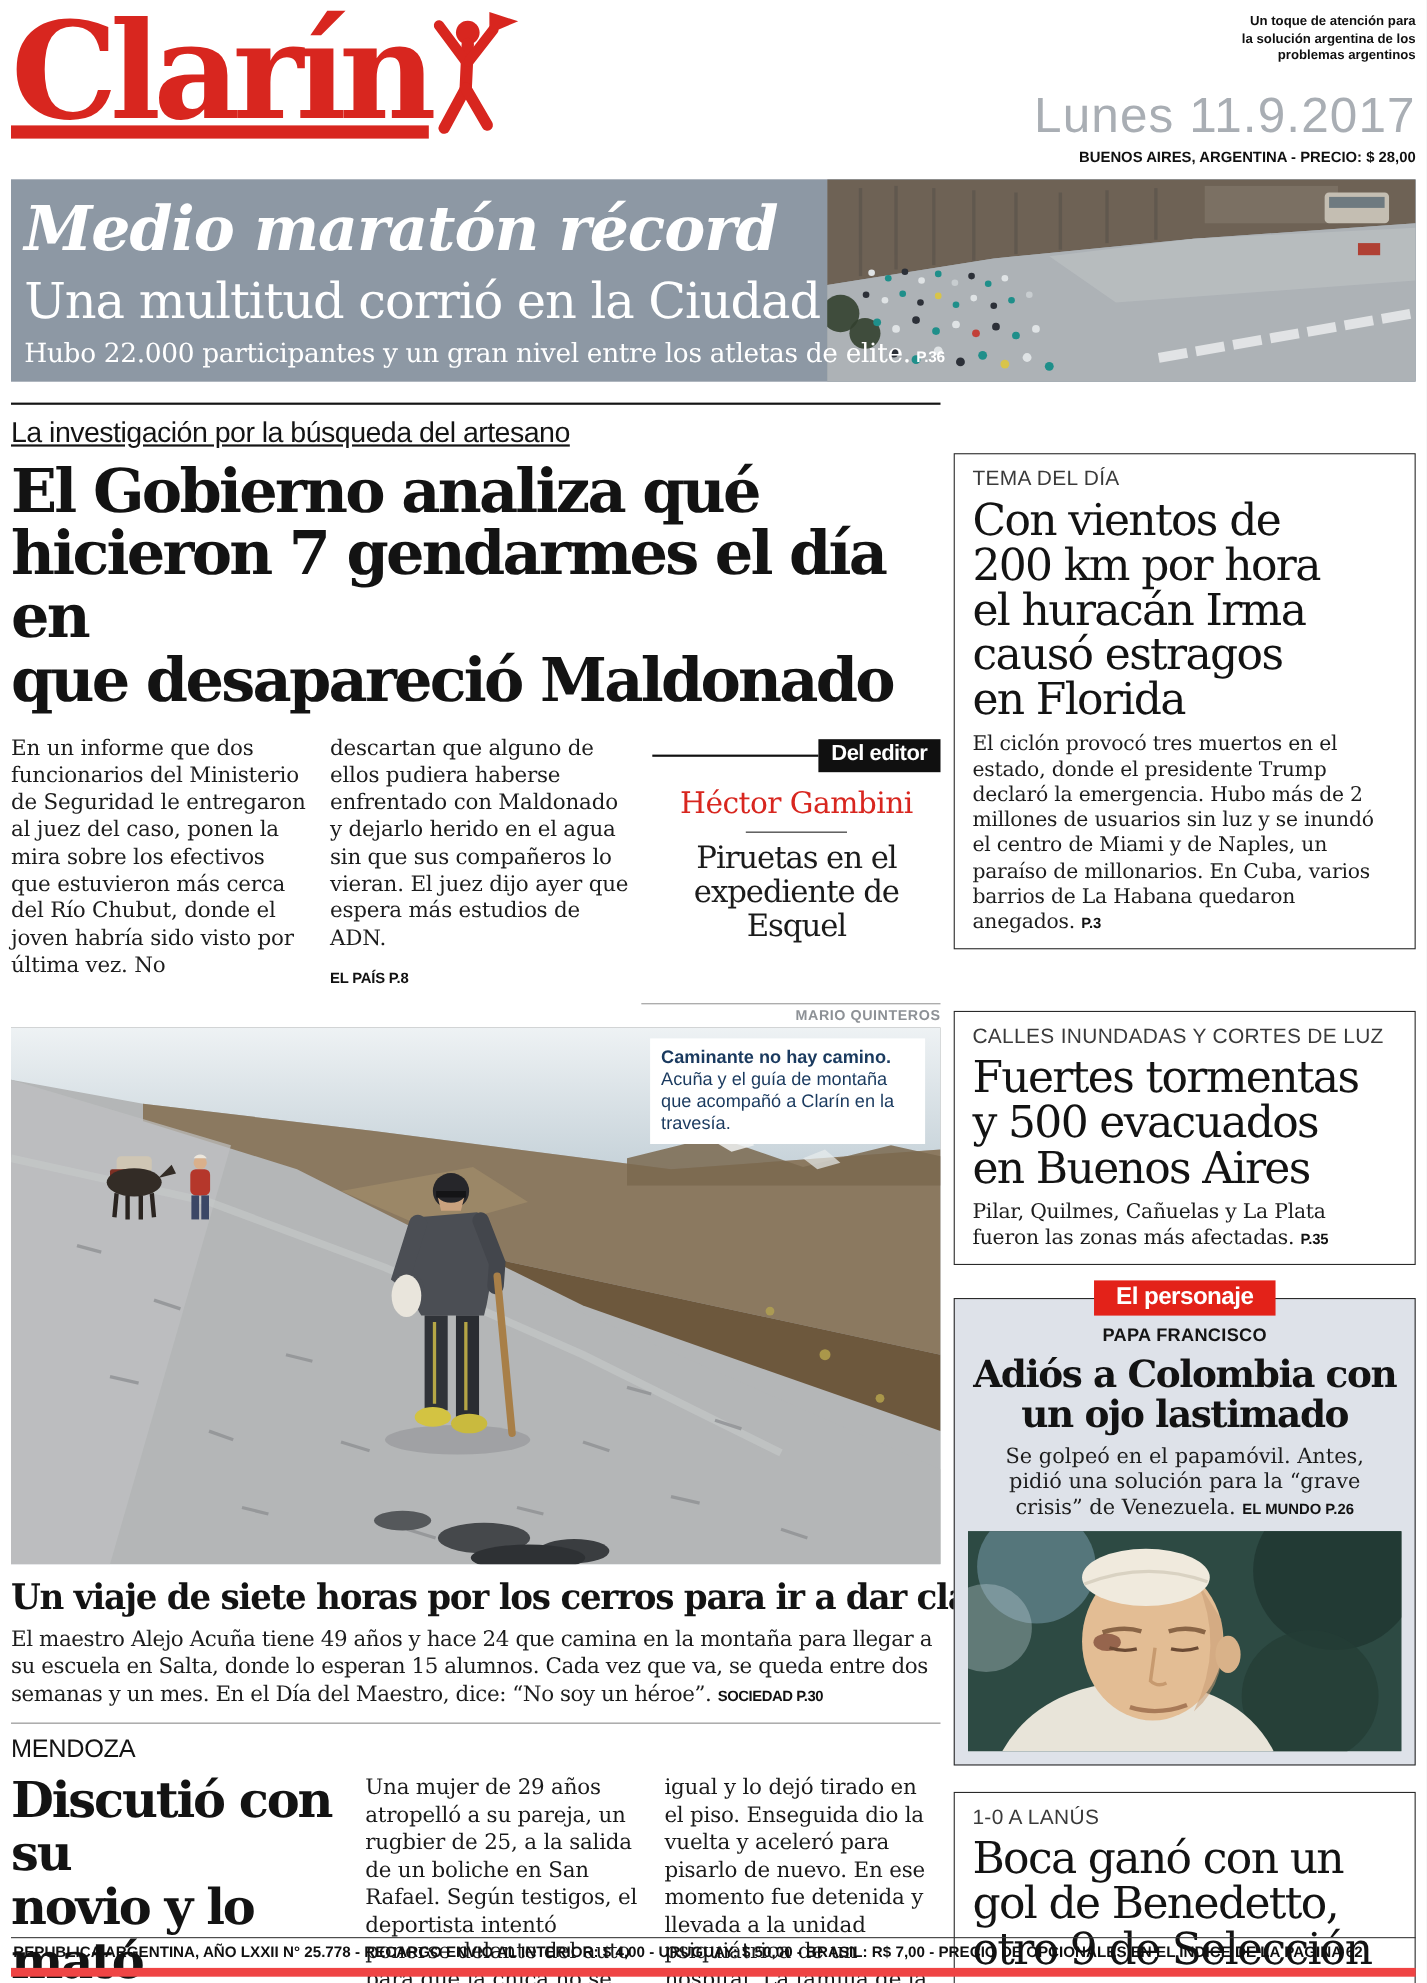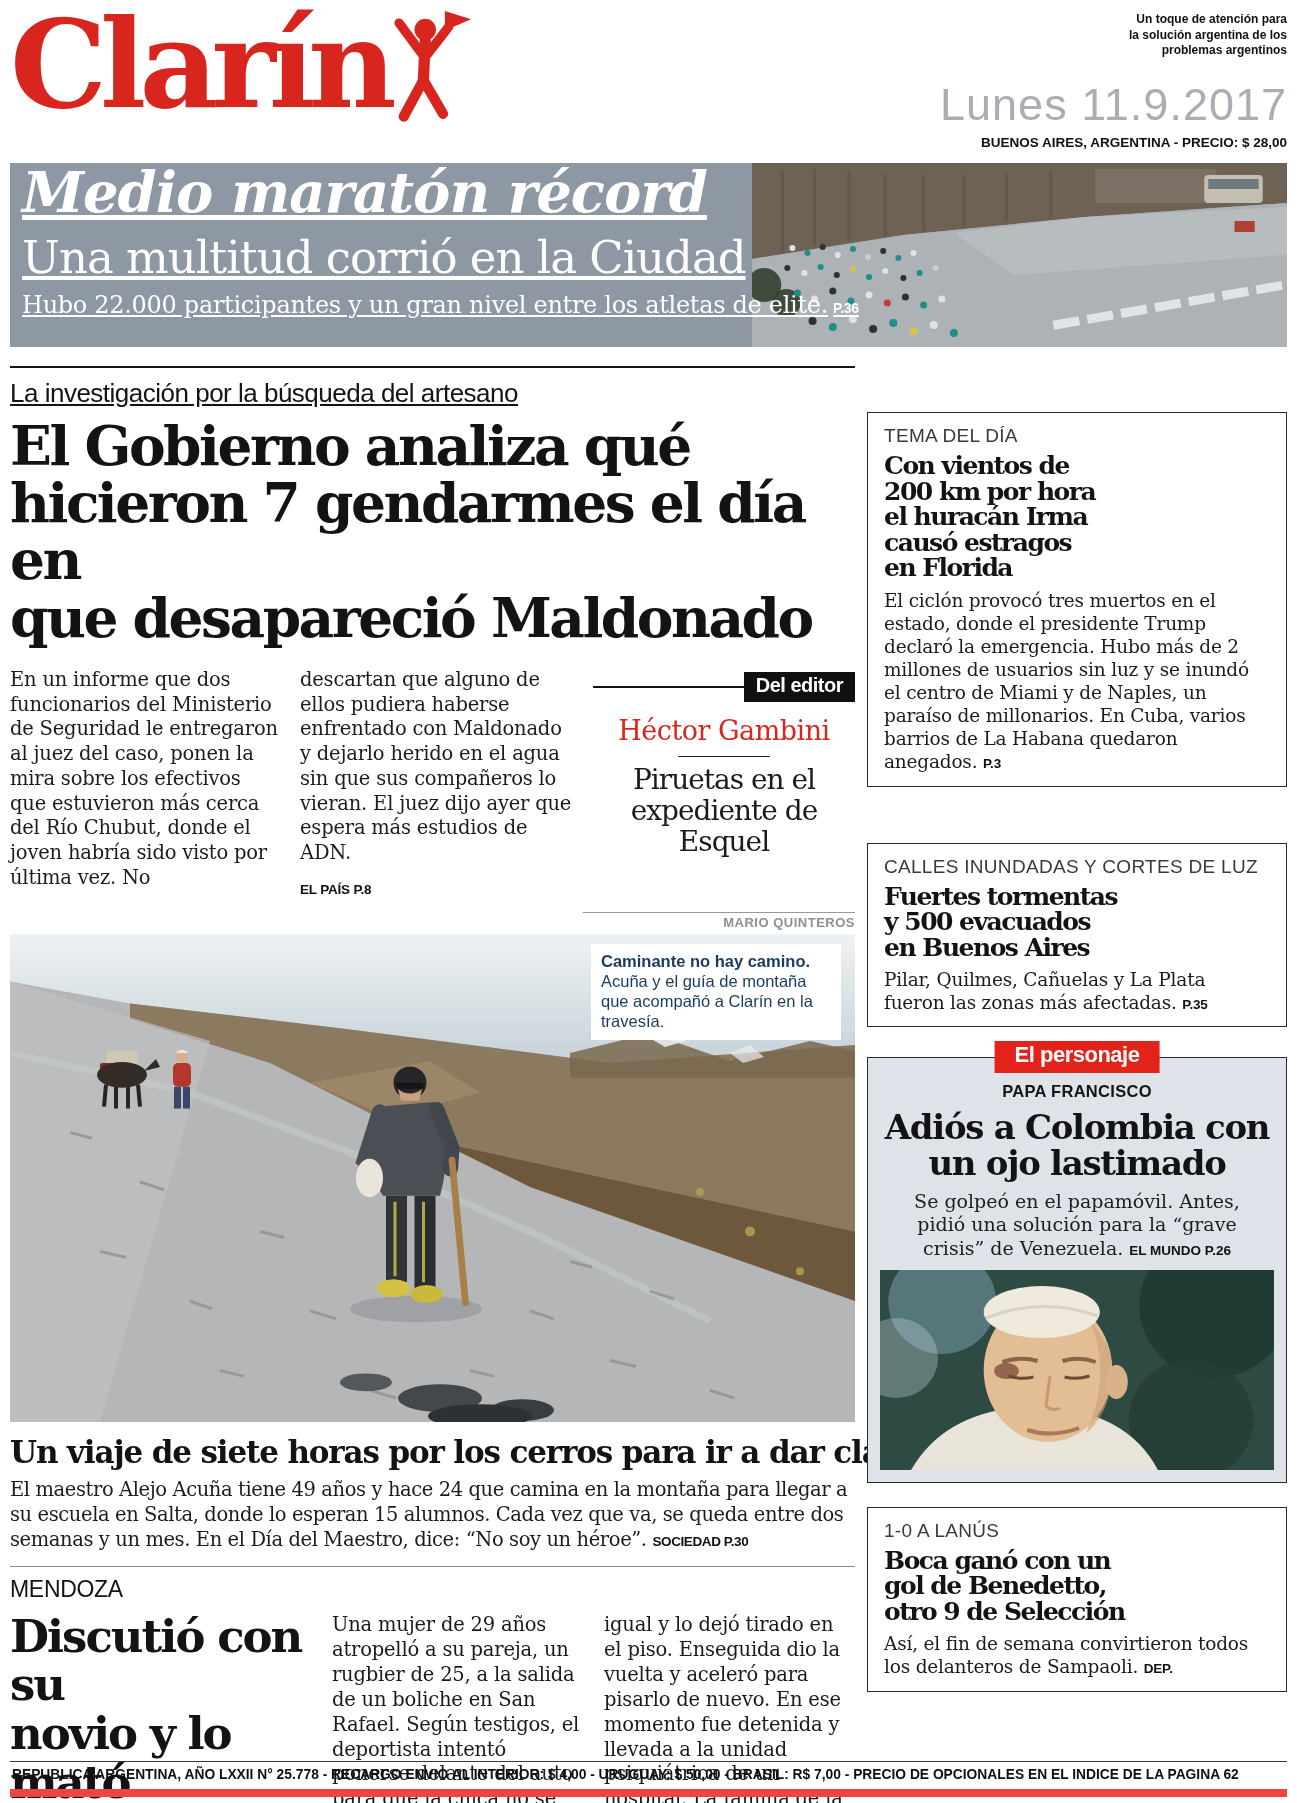--- a/index.html
+++ b/index.html
@@ -11,31 +11,31 @@
     --caption-navy:#1a3a5f;
   }
   *{margin:0;padding:0;box-sizing:border-box;}
   body{background:#e9e9e9;font-family:"DejaVu Serif",serif;}
   .page{position:relative;width:1297px;height:1803px;background:#fff;margin:0 auto;overflow:hidden;color:#1a1a1a;}
   .ml{white-space:pre-line;}
 
   
   .masthead{position:absolute;top:0;left:10px;right:10px;height:160px;display:flex;justify-content:space-between;}
   .logo-wrap{display:flex;align-items:flex-start;padding-top:2px;}
-  .logo-text{font-family:"DejaVu Serif",serif;font-weight:700;font-size:122px;line-height:1.02;color:var(--red);letter-spacing:-7px;}
+  .logo-text{font-family:"DejaVu Serif",serif;font-weight:700;font-size:122px;line-height:1.02;color:var(--red);letter-spacing:-7px;text-decoration:underline;}
   .logo-figure{margin-left:-4px;margin-top:8px;}
   .mast-right{text-align:right;padding-top:12px;font-family:"Liberation Sans",sans-serif;}
   .tagline{font-weight:700;font-size:12px;line-height:1.3;color:#101010;}
   .date{font-size:45px;color:var(--date-gray);margin-top:20px;font-weight:400;letter-spacing:1px;}
   .edition{font-weight:700;font-size:13.5px;color:#101010;margin-top:4px;}
 
   
   .banner{position:absolute;top:163px;left:10px;right:10px;height:184px;background:var(--banner-gray);overflow:hidden;}
   .banner-photo{position:absolute;top:0;right:0;width:535px;height:100%;}
-  .banner-text{position:absolute;top:0;left:12px;color:#fff;text-decoration:underline;}
+  .banner-text{position:absolute;top:16px;left:12px;color:#fff;}
   .banner-title{font-style:italic;font-weight:700;font-size:56px;letter-spacing:-1px;line-height:1.05;}
   .banner-sub{font-size:45px;font-weight:400;line-height:1.08;margin-top:12px;letter-spacing:-1px;}
   .banner-deck{font-size:24px;margin-top:9px;letter-spacing:-0.3px;}
   .banner-pref{font-family:"Liberation Sans",sans-serif;font-weight:700;font-size:14px;margin-left:5px;}
 
   
   .left-col{position:absolute;top:366px;left:10px;width:845px;}
   .rule-heavy{border-top:2px solid #151515;}
   .lead-kicker{font-family:"Liberation Sans",sans-serif;font-size:26px;color:#141414;margin-top:10px;letter-spacing:-0.5px;text-decoration:underline;}
   .lead-headline{font-weight:700;font-size:55px;line-height:1.04;letter-spacing:-2.5px;color:#131313;margin-top:8px;}
@@ -66,21 +66,21 @@
   .mendoza{margin-top:13px;border-top:1px solid #8a8a8a;padding-top:9px;}
   .mendoza-kicker{font-family:"Liberation Sans",sans-serif;font-size:23px;color:#141414;letter-spacing:-0.3px;}
   .mendoza-row{display:flex;margin-top:10px;}
   .mendoza-headline{width:300px;font-weight:700;font-size:45px;line-height:1.08;letter-spacing:-2px;color:#131313;}
   .mendoza-col{width:250px;margin-left:22px;font-size:19.5px;line-height:1.28;letter-spacing:-0.2px;}
 
   
   .sidebar{position:absolute;top:412px;left:867px;width:420px;}
   .sb-box{border:1px solid #2a2a2a;padding:12px 16px 12px;background:#fff;}
   .sb-kicker{font-family:"Liberation Sans",sans-serif;font-size:19px;color:#3a3a3a;letter-spacing:0.3px;}
-  .sb-headline{font-weight:700;font-size:25px;line-height:1.02;letter-spacing:-1.5px;color:#131313;margin-top:6px;}
+  .sb-headline{font-weight:400;font-size:40px;line-height:1.02;letter-spacing:-1.5px;color:#131313;margin-top:6px;}
   .sb-body{font-size:18.5px;line-height:1.25;letter-spacing:-0.2px;margin-top:8px;color:#1c1c1c;}
   #box-tormentas{margin-top:56px;}
   #box-personaje{margin-top:30px;background:var(--personaje-bg);position:relative;text-align:center;padding:20px 12px 12px;}
   .badge{position:absolute;top:-17px;left:50%;transform:translateX(-50%);background:var(--badge-red);color:#fff;font-family:"Liberation Sans",sans-serif;font-weight:700;font-size:22px;padding:1px 20px 5px;letter-spacing:-0.5px;white-space:nowrap;}
   .personaje-kicker{font-family:"Liberation Sans",sans-serif;font-weight:700;font-size:16.5px;color:#141414;margin-top:4px;letter-spacing:0.3px;}
   .personaje-headline{font-weight:700;font-size:34px;line-height:1.06;letter-spacing:-1.3px;margin-top:8px;color:#131313;}
   .personaje-body{font-size:19px;line-height:1.22;margin:9px 8px 0;color:#1c1c1c;}
   .pope-photo{width:100%;height:200px;margin-top:10px;background:#2d4a43;}
   #box-boca{margin-top:24px;}
 

